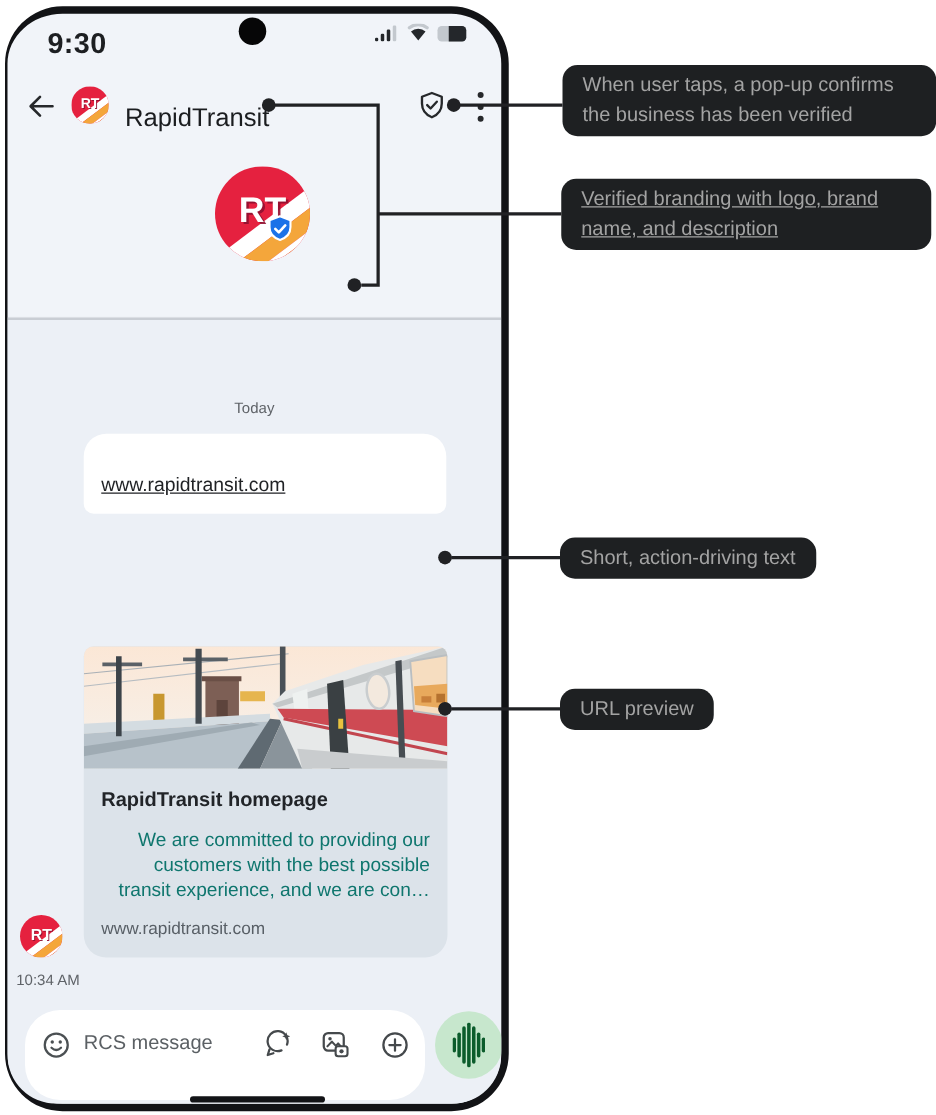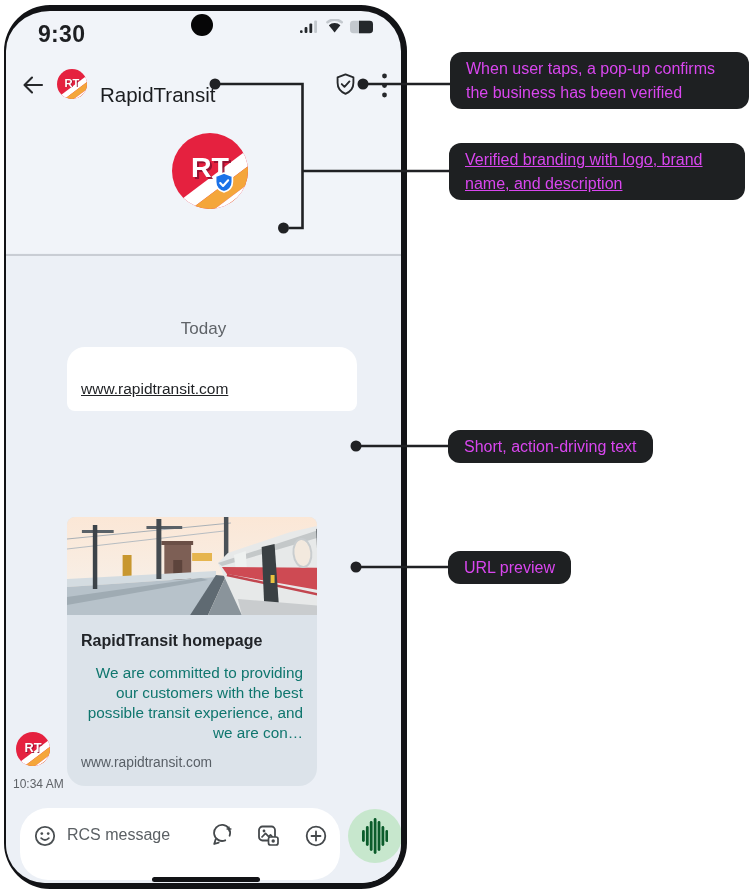--- a/index.html
+++ b/index.html
@@ -25,51 +25,51 @@
   .hdr-logo{left:51px;top:58px;width:30px;height:30px;}
   .hdr-title{left:94px;top:72px;font-size:20.5px;font-weight:500;color:#1b1d20;}
   .shield{left:327px;top:61px;width:25px;height:25px;}
   .menu{left:374px;top:61px;width:9px;height:28px;}
   
   .brand-logo{left:166px;top:122px;width:76px;height:76px;}
   .badge{position:absolute;left:41px;top:39px;width:22px;height:22px;}
   .tagline{left:0;top:210px;width:100%;text-align:center;font-size:15px;color:#3c4045;}
   .divider{left:0;top:243px;width:100%;height:1.5px;background:#c9cdd4;box-shadow:0 1.5px 3px rgba(60,64,67,.18);}
   .chatbg{left:0;top:244.5px;right:0;bottom:0;background:#ecf0f6;}
-  .today{left:0;top:308px;width:100%;text-align:center;font-size:17px;color:#5f6368;}
+  .today{left:0;top:308px;width:100%;text-align:center;font-size:12px;color:#5f6368;}
   
   .bubble{
     left:61px;top:336px;width:290px;box-sizing:border-box;background:#fff;
     border-radius:18px 18px 8px 8px;padding:12px 14px 11px 14px;
     font-size:15.5px;line-height:20.4px;color:#1f2124;
   }
   .bubble .msg{white-space:pre-line;}
   .bubble a{color:#1f2124;text-decoration:underline;cursor:pointer;}
   
-  .card{left:61px;top:506px;width:250px;border-radius:8px 8px 18px 18px;overflow:hidden;background:#dce3ea;}
+  .card{left:61px;top:506px;width:291px;border-radius:8px 8px 18px 18px;overflow:hidden;background:#dce3ea;}
   .card-img{width:291px;height:98px;display:block;}
   .card-info{padding:16px 14px 16px 14px;}
   .card-title{font-size:16px;font-weight:700;color:#212428;line-height:19px;margin-bottom:13px;}
   .card-desc{font-size:15.3px;color:#0f766e;line-height:20px;text-align:right;}
   .card-url{font-size:13.8px;color:#585f66;margin-top:12px;}
   .avatar{left:10px;top:721px;width:34px;height:34px;}
   .tstamp{left:7px;top:766px;font-size:12px;color:#5f6368;}
   
   .composer{left:14px;top:797px;width:320px;height:72px;border-radius:28px;background:#fff;}
   .composer .emoji{position:absolute;left:14px;top:17px;width:22px;height:22px;}
   .composer .ph{position:absolute;left:47px;top:18px;font-size:16px;color:#5b6064;}
   .cicon{position:absolute;top:16px;width:24px;height:24px;}
   .ci-compose{left:190px;}
   .ci-gallery{left:236px;}
   .ci-plus{left:284px;}
   .mic{left:342px;top:798px;width:54px;height:54px;border-radius:50%;background:#c7e7cd;display:flex;align-items:center;justify-content:center;}
   .gesture{left:146px;top:866px;width:108px;height:5px;border-radius:3px;background:#121316;}
   
   .note{
-    position:absolute;z-index:2;background:#1e2022;color:#d946ef;border-radius:12px;
+    position:absolute;z-index:2;background:#1e2022;color:#a3a3a3;border-radius:12px;
     font-size:16px;line-height:24px;padding:4.5px 16px;box-sizing:border-box;
   }
   .note-1{left:450px;top:52px;width:299px;}
   .note-2{left:449px;top:143px;width:296px;text-decoration:underline;}
   .note-3{left:448px;top:430px;white-space:nowrap;}
   .note-4{left:448px;top:551px;white-space:nowrap;}
   
   .overlay{position:absolute;left:0;top:0;z-index:3;pointer-events:none;}
   .hidden-defs{position:absolute;width:0;height:0;overflow:hidden;}
 </style>

